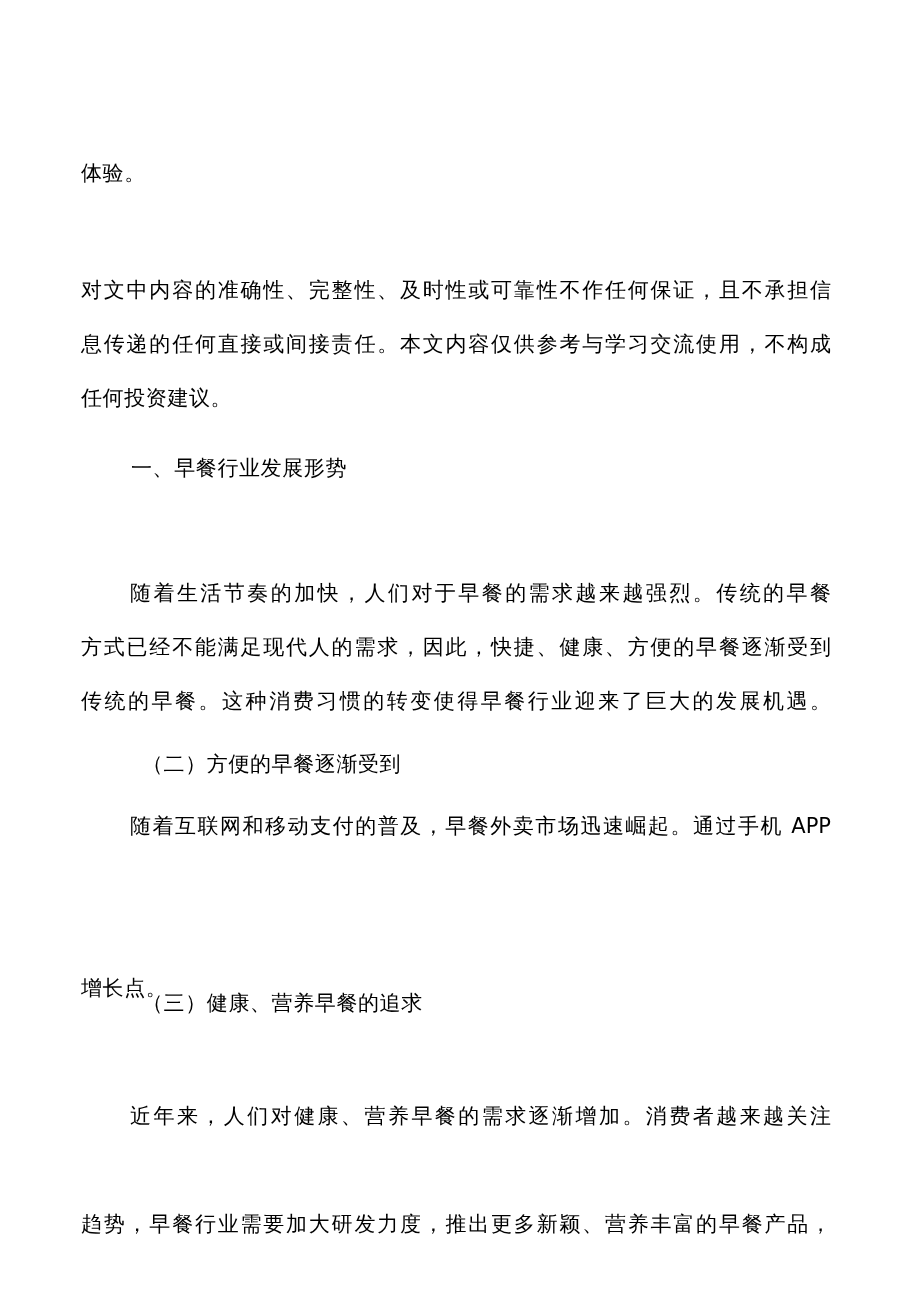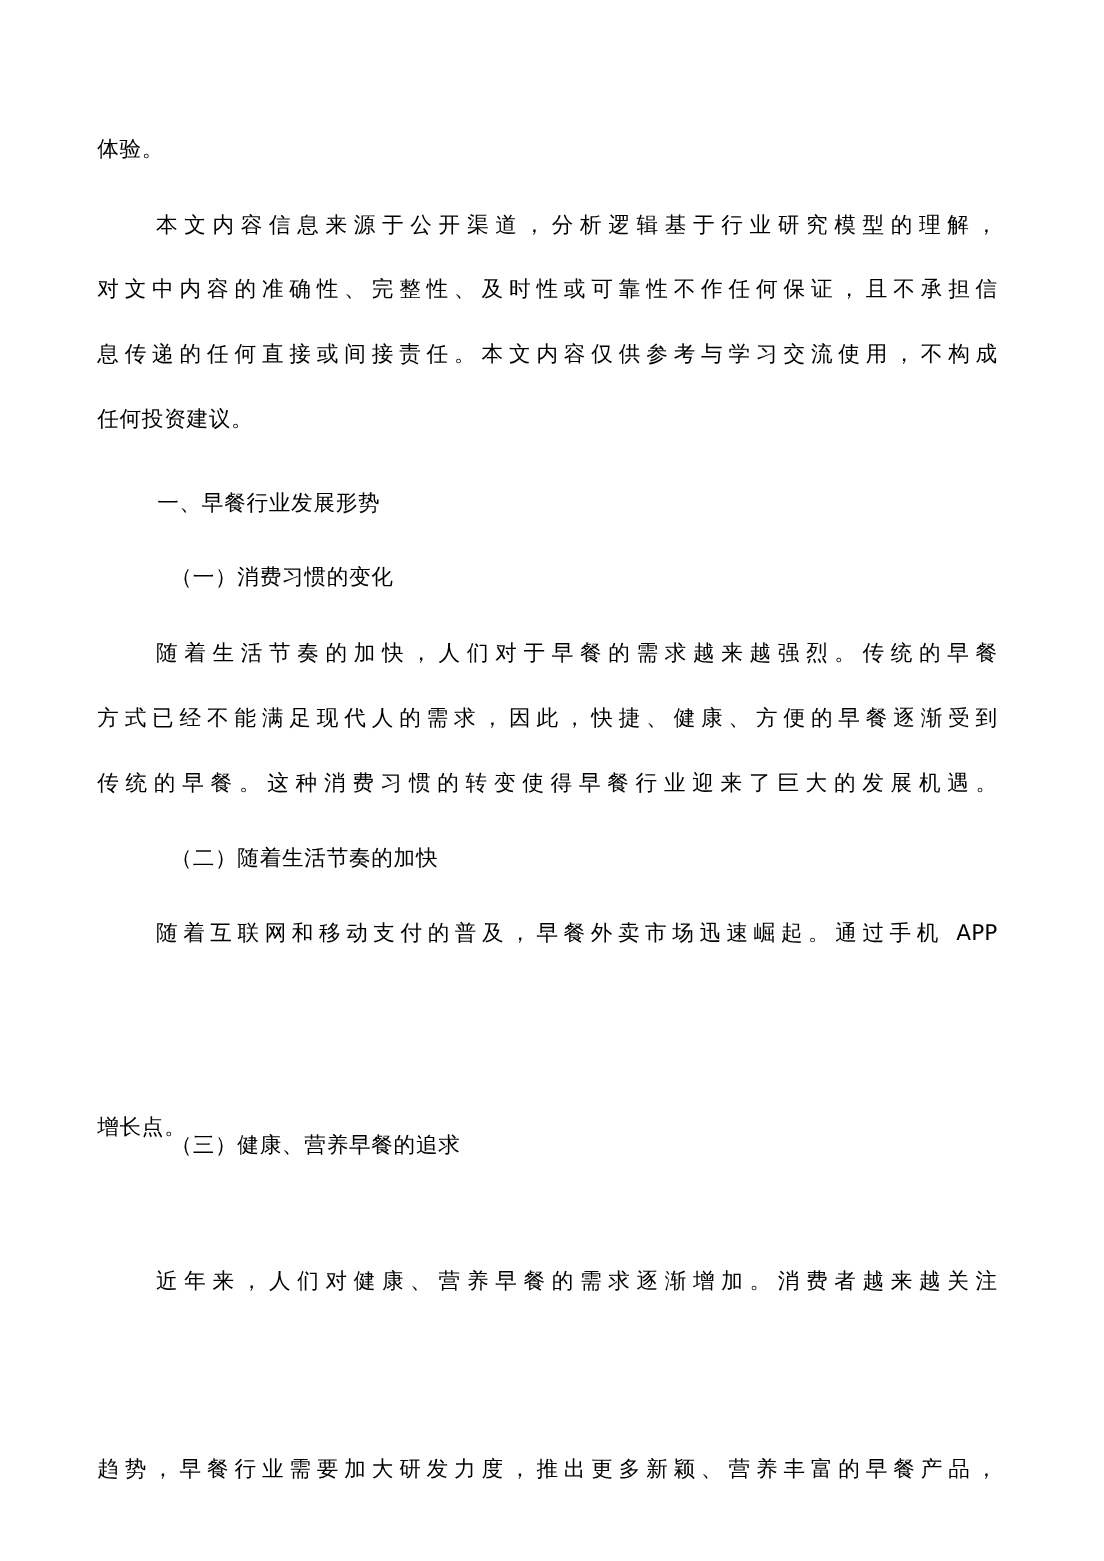--- a/index.html
+++ b/index.html
@@ -21,55 +21,54 @@
       top: 0;
       width: 920px;
       height: 1301px;
       background: #ffffff;
     }
     .line {
       position: absolute;
       left: 81px;
       height: 30px;
       line-height: 30px;
-      font-size: 18px;
+      font-size: 21px;
       white-space: nowrap;
       letter-spacing: 0.6px;
+      margin-top: 48px;
     }
     .justify {
       width: 750px;
       text-align: justify;
       text-align-last: justify;
       letter-spacing: 0;
     }
     .indent { left: 130px; }
     .indent.justify { width: 701px; }
     .h1 { left: 131px; }
     .h2 { left: 142px; }
   </style>
 </head>
 <body>
 
 <div class="page">
 
   <div class="line" style="top:110px">体验。</div>
 
-  <div class="line indent justify" style="top:173px">本文内容信息来源于公开渠道，分析逻辑基于行业研究模型的理解，</div>
   <div class="line justify" style="top:227px">对文中内容的准确性、完整性、及时性或可靠性不作任何保证，且不承担信</div>
   <div class="line justify" style="top:281px">息传递的任何直接或间接责任。本文内容仅供参考与学习交流使用，不构成</div>
   <div class="line" style="top:335px">任何投资建议。</div>
 
   <div class="line h1" style="top:405px">一、早餐行业发展形势</div>
 
-  <div class="line h2" style="top:467px">（一）消费习惯的变化</div>
   <div class="line indent justify" style="top:530px">随着生活节奏的加快，人们对于早餐的需求越来越强烈。传统的早餐</div>
   <div class="line justify" style="top:584px">方式已经不能满足现代人的需求，因此，快捷、健康、方便的早餐逐渐受到</div>
   <div class="line justify" style="top:638px">传统的早餐。这种消费习惯的转变使得早餐行业迎来了巨大的发展机遇。</div>
 
-  <div class="line h2" style="top:701px">（二）随着生活节奏的加快</div>
+  <div class="line h2" style="top:701px">（二）方便的早餐逐渐受到</div>
   <div class="line indent justify" style="top:763px">随着互联网和移动支付的普及，早餐外卖市场迅速崛起。通过手机 APP</div>
   <div class="line" style="top:925px">增长点。</div>
 
   <div class="line h2" style="top:940px">（三）健康、营养早餐的追求</div>
   <div class="line indent justify" style="top:1053px">近年来，人们对健康、营养早餐的需求逐渐增加。消费者越来越关注</div>
-  <div class="line justify" style="top:1210px">趋势，早餐行业需要加大研发力度，推出更多新颖、营养丰富的早餐产品，</div>
+  <div class="line justify" style="top:1161px">趋势，早餐行业需要加大研发力度，推出更多新颖、营养丰富的早餐产品，</div>
 
 </div>
 
 </body></html>

